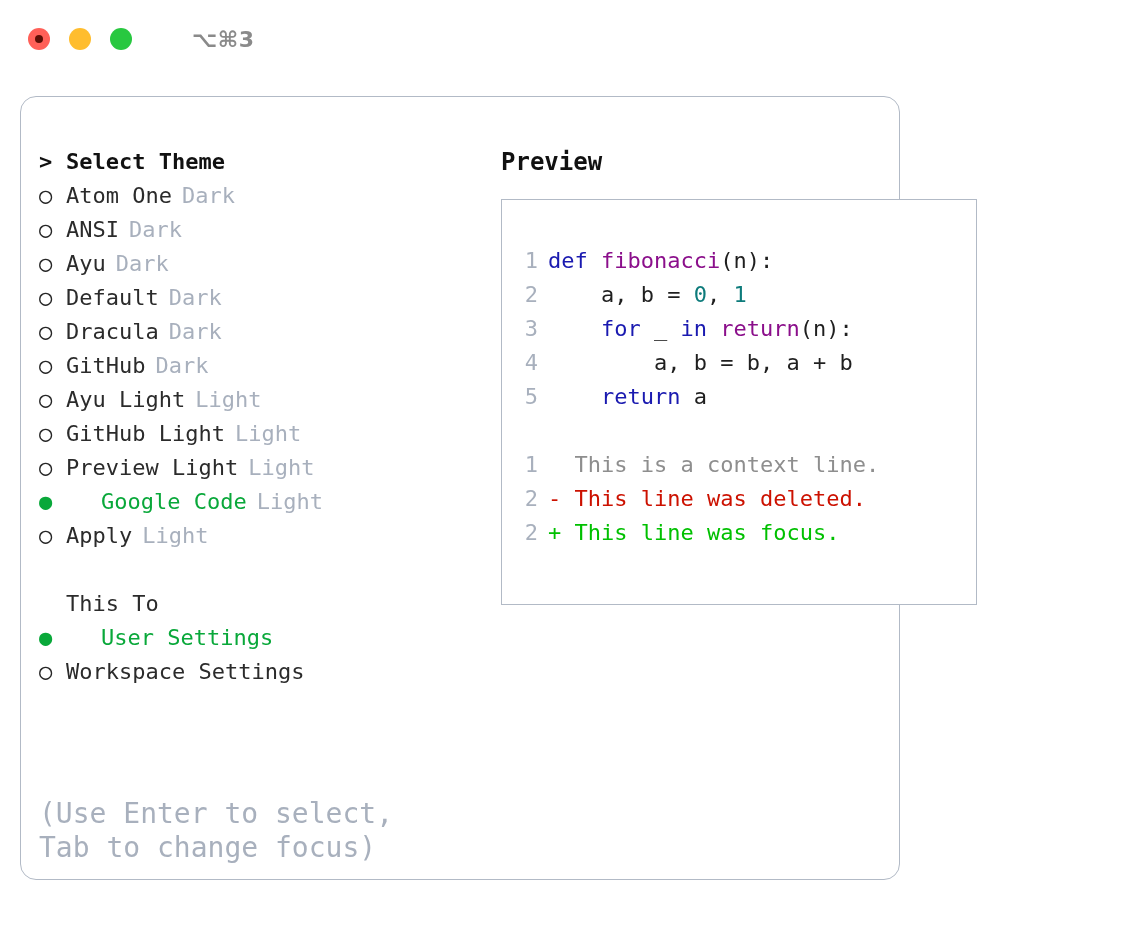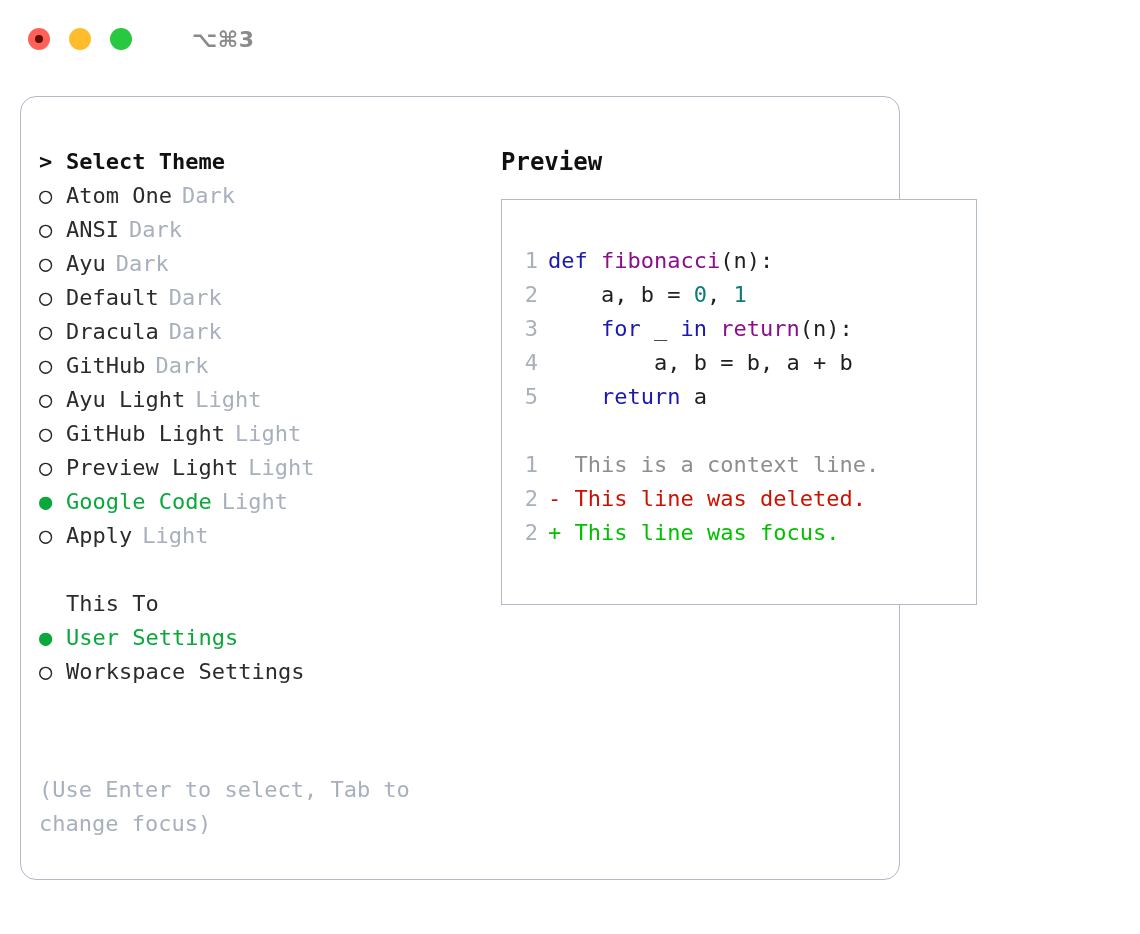--- a/index.html
+++ b/index.html
@@ -105,35 +105,35 @@
     color: #262626;
     font-size: 22px;
   }
   .marker.sel { color: #09a83a; }
   .header-row {
     font-weight: bold;
     color: #111111;
   }
   .header-row .marker { font-weight: bold; color: #111111; }
   .item-name { color: #2b2b2b; }
-  .item-name.sel { color: #09a83a; }
+  .item-name.sel { color: #09a83a; margin-left: 35px; }
   .variant {
     color: #a8b0bd;
     margin-left: 10px;
   }
   .spacer { height: 34px; }
   .group-header {
     color: #2b2b2b;
   }
   .hint {
     position: absolute;
     left: 18px;
-    top: 676px;
+    top: 700px;
     width: 420px;
-    font-size: 22px;
+    font-size: 28px;
     line-height: 34px;
     color: #a8b0bd;
   }
 
   
   .right-col {
     position: absolute;
     left: 480px;
     top: 48px;
     width: 500px;

